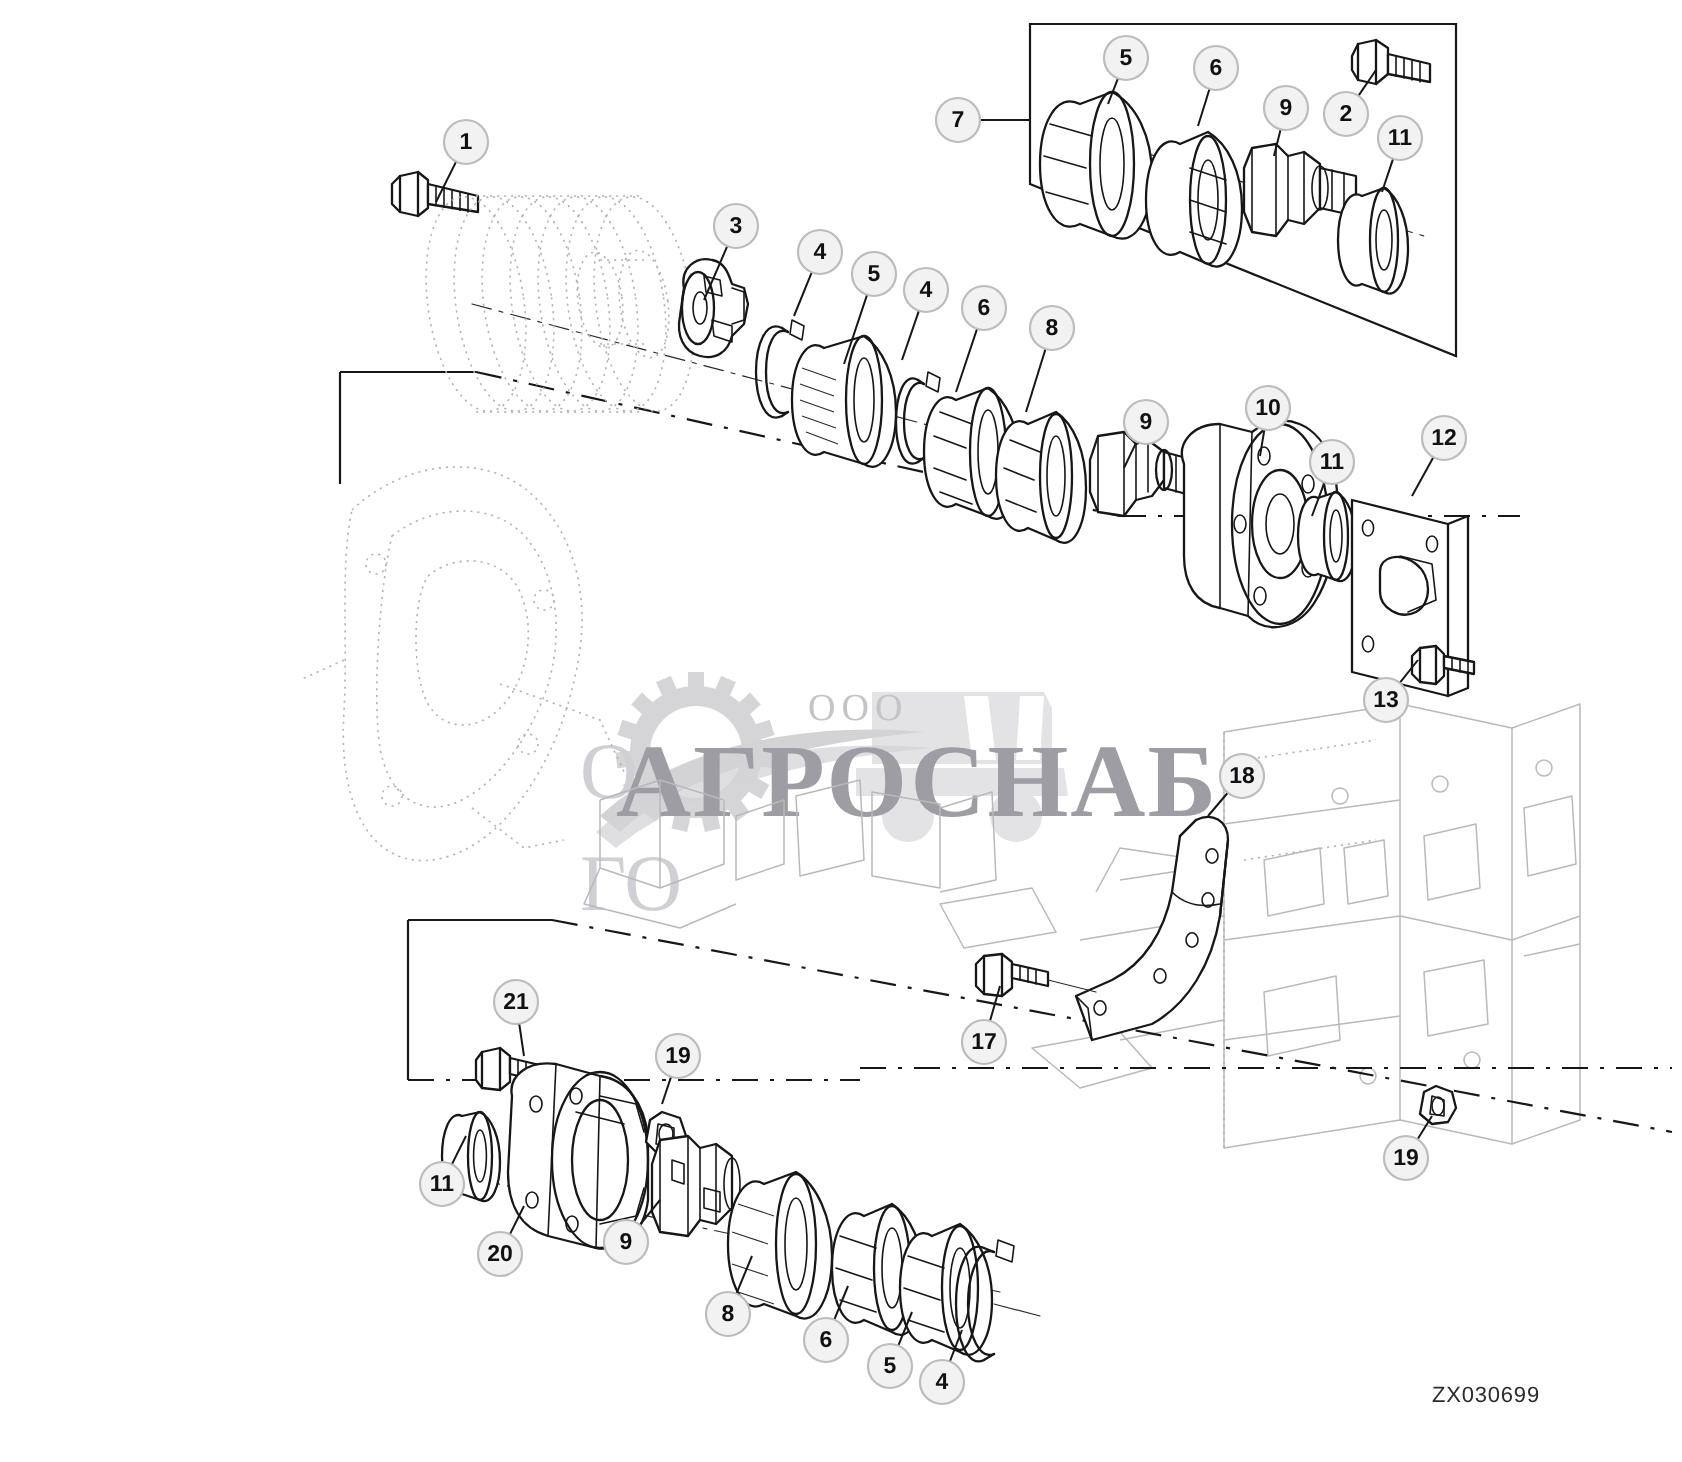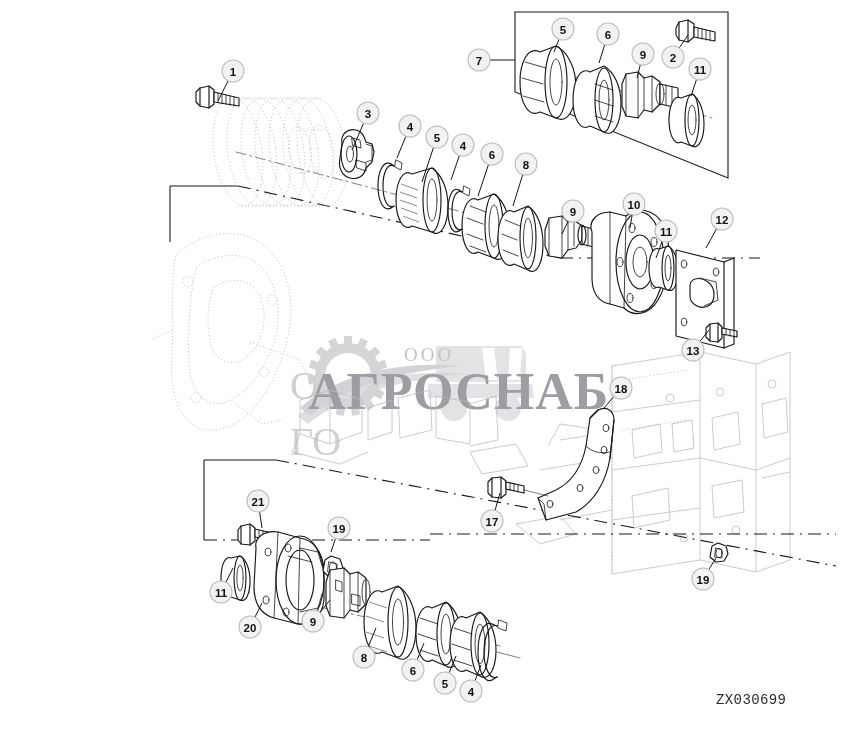--- a/index.html
+++ b/index.html
@@ -83,22 +83,22 @@
     font-size: 40px;
     color: #cfcfd4;
   }
   #ghost-word-o { left: 4px; top: 26px; }
   #ghost-word-t { left: 4px; top: 66px; margin-top: 16px; }
 
   #partcode {
     position: absolute;
     left: 716px;
     top: 692px;
-    font-family: Liberation Mono, monospace;
-    font-size: 14px;
+    font-family: Liberation Sans, sans-serif;
+    font-size: 11px;
     letter-spacing: 0.4px;
     color: #2b2b30;
   }
 </style>
 </head>
 <body>
 
 <div id="sheet">
 
   <div id="watermark">

